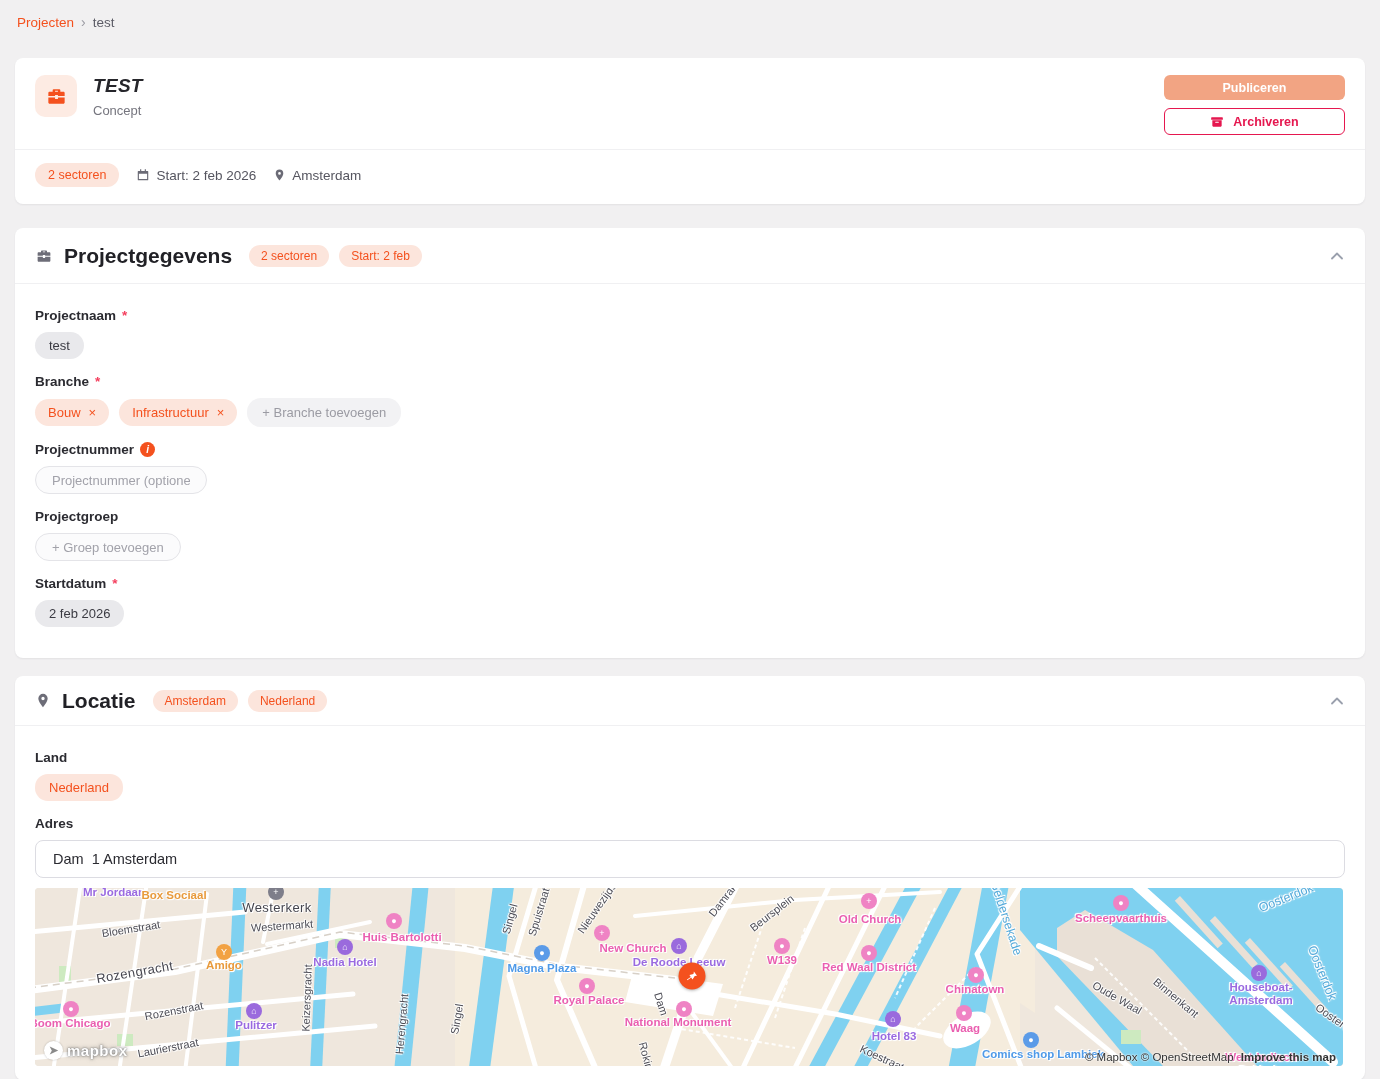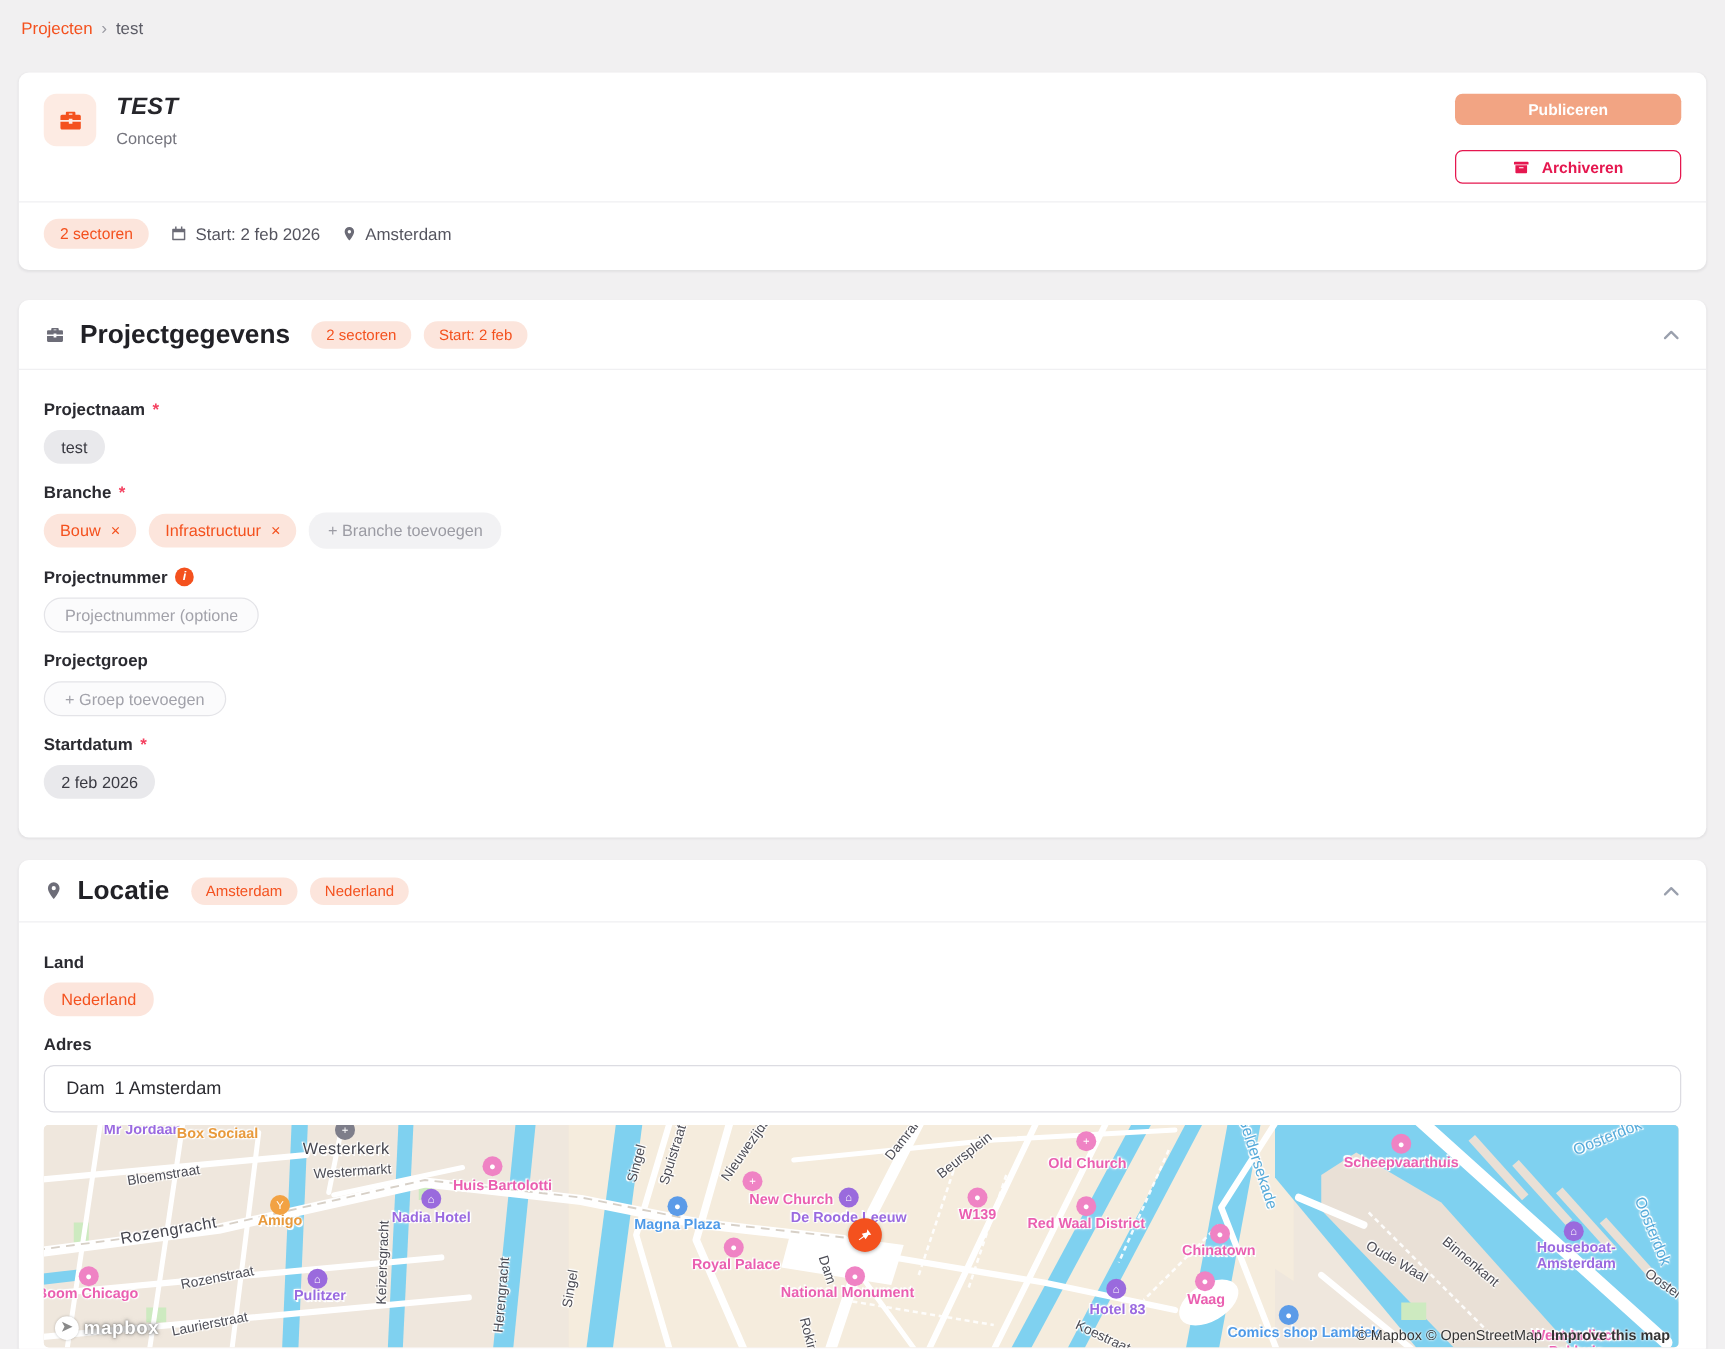--- a/index.html
+++ b/index.html
@@ -28,21 +28,21 @@
   .proj-icon { width:42px; height:42px; border-radius:10px; background:#fdebe3;
                display:flex; align-items:center; justify-content:center; flex:0 0 auto; }
   .hdr-titles { margin-left:16px; }
   .proj-title { font-size:19px; font-weight:700; font-style:italic; color:#26262b; letter-spacing:.3px; }
   .proj-status { font-size:13px; color:#75757e; margin-top:6px; }
   .btn-col { margin-left:auto; display:flex; flex-direction:column; gap:8px; width:181px; }
   .btn-publish { background:#f2a483; color:#fff; border:none; border-radius:6px;
                  height:25px; font-size:12.5px; font-weight:700; font-family:inherit; cursor:pointer; }
   .btn-archive { background:#fff; color:#e5174f; border:1px solid #e5174f; border-radius:6px;
                  height:27px; font-size:12.5px; font-weight:600; font-family:inherit; cursor:pointer;
-                 display:flex; align-items:center; justify-content:center; gap:9px;margin-top:12px; }
+                 display:flex; align-items:center; justify-content:center; gap:9px; }
   .hdr-divider { border:none; border-top:1px solid #f0f0f2; margin:14px 0 0; }
   .tags-row { display:flex; align-items:center; gap:17px; padding:13px 20px 17px; }
   .pill-orange { background:#fce5dc; color:#f4511e; border-radius:13px; padding:5px 13px;
                  font-size:12.5px; display:inline-flex; align-items:center; }
   .meta { display:flex; align-items:center; gap:6px; color:#55555f; font-size:13.5px; }
 
   
   .sec-header { display:flex; align-items:center; gap:11px; height:56px; padding:0 20px;
                 border-bottom:1px solid #f0f0f2; }
   .sec-title { font-size:21px; font-weight:700; color:#212126; }

